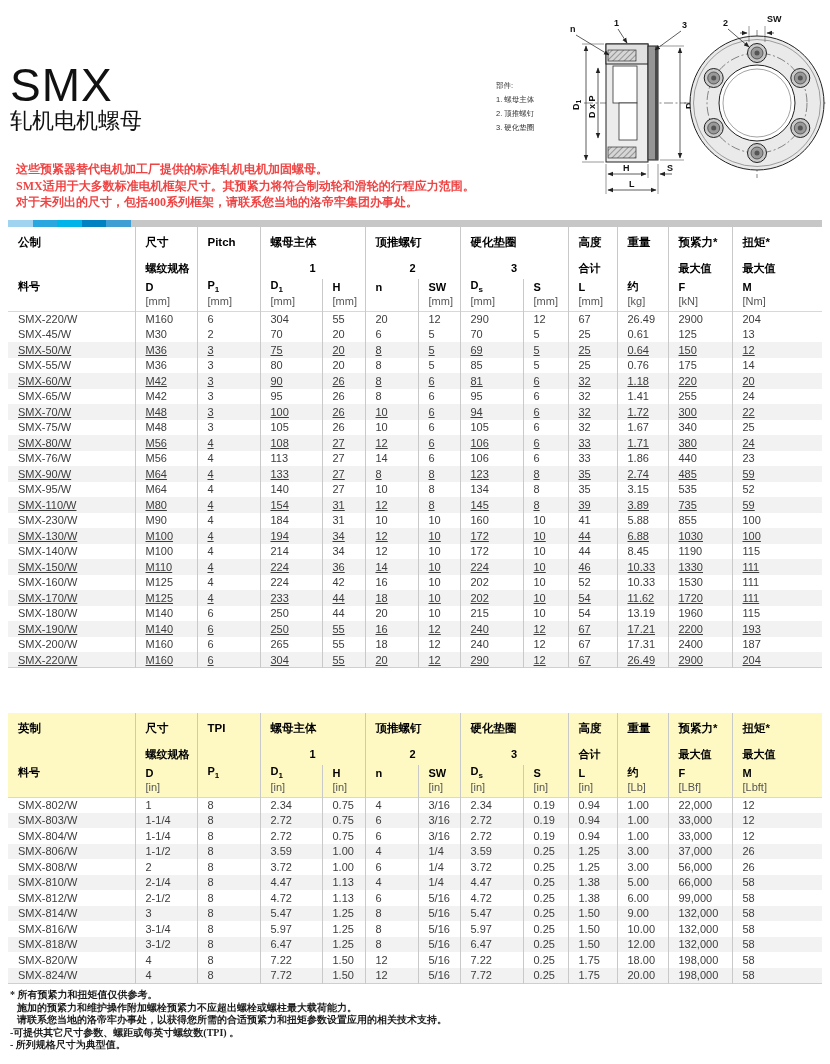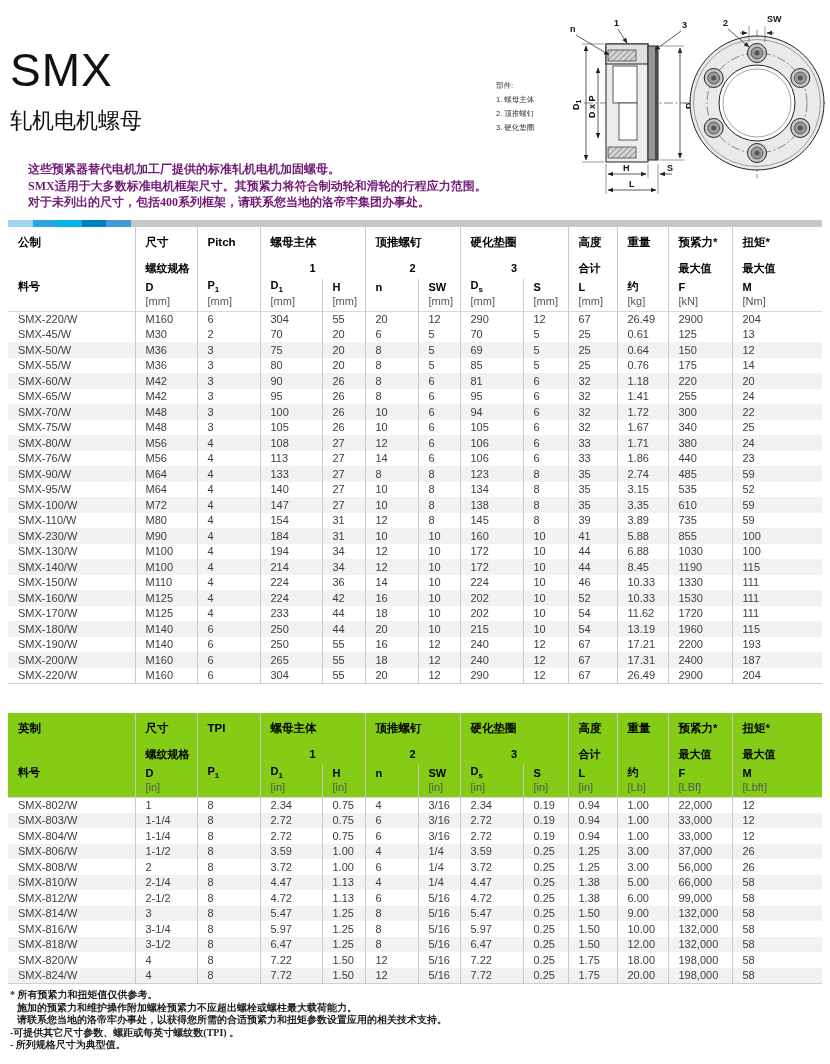--- a/index.html
+++ b/index.html
@@ -2,23 +2,23 @@
 <html><head>
 <meta charset="utf-8">
 <style>
   html,body{margin:0;padding:0;}
   body{
     width:830px;height:1064px;position:relative;background:#fff;overflow:hidden;
     font-family:"Liberation Sans","DejaVu Sans",sans-serif;color:#3c3c3c;
   }
   .abs{position:absolute;}
   
-  #page-title{left:10px;top:47px;font-size:46px;line-height:1;font-weight:400;color:#111;letter-spacing:1px;}
+  #page-title{left:10px;top:62px;font-size:46px;line-height:1;font-weight:400;color:#111;letter-spacing:1px;}
   #page-subtitle{left:10px;top:106px;font-size:22px;color:#111;font-weight:400;}
-  #description{left:28px;top:161px;font-size:12px;line-height:16.5px;color:#701a75;
+  #description{left:16px;top:161px;font-size:12px;line-height:16.5px;color:#ef4444;
     font-family:"Liberation Serif","DejaVu Serif",serif;font-weight:600;}
   
   #drawing{left:486px;top:6px;}
   #drawing text{font-family:"Liberation Sans","DejaVu Sans",sans-serif;}
   .dimlbl{font-size:9px;font-weight:bold;fill:#111;}
   .ss{font-size:6.5px;}
   .leg{font-size:7.5px;fill:#333;}
   .legt{font-size:7.5px;fill:#333;}
   .cl{stroke:#555;stroke-width:0.7;stroke-dasharray:9 2.5 2 2.5;fill:none;}
   .dim{stroke:#333;stroke-width:0.8;fill:none;}
@@ -34,23 +34,23 @@
   td.bl{border-left:1px solid #c9c9c9;}
   thead td{color:#000;}
   tr.h1 td{font-weight:bold;font-size:11.5px;height:30px;vertical-align:middle;}
   tr.h2 td{font-weight:bold;height:22px;vertical-align:middle;}
   tr.h3 td{font-weight:bold;height:15px;vertical-align:middle;}
   tr.h4 td{color:#555;height:17px;vertical-align:top;padding-top:1px;}
   tr.h2 td.num{text-align:center;padding-left:0;}
   sub{font-size:8px;}
   tbody td{height:15.5px;}
   tbody tr:first-child td{border-top:1px solid #d8d8d8;}
-  #metric-table tbody tr:nth-child(2n+3){background:#f2f2f2;}
+  #metric-table tbody tr:nth-child(2n+3){background:#f2f2f2;text-decoration:underline;}
   #imperial-table tbody tr:nth-child(2n){background:#f2f2f2;}
-  #imperial-table thead{background:#84cc16;}
+  #imperial-table thead{background:#fef9c3;}
   #metric-section{left:0;top:220px;}
   #imperial-section{left:0;top:713px;}
   
   #footnotes{left:10px;top:989px;font-size:10px;line-height:12.5px;color:#1d1d1d;
     font-family:"Liberation Serif","DejaVu Serif",serif;font-weight:600;}
   #footnotes .ind{padding-left:7px;}
 </style>
 </head>
 <body>
 
@@ -434,35 +434,20 @@
           <td class="bl">10</td>
           <td class="bl">8</td>
           <td class="bl">134</td>
           <td class="bl">8</td>
           <td class="bl">35</td>
           <td class="bl">3.15</td>
           <td class="bl">535</td>
           <td class="bl">52</td>
         </tr>
         <tr>
-          <td>SMX-100/W</td>
-          <td class="bl">M72</td>
-          <td class="bl">4</td>
-          <td class="bl">147</td>
-          <td class="bl">27</td>
-          <td class="bl">10</td>
-          <td class="bl">8</td>
-          <td class="bl">138</td>
-          <td class="bl">8</td>
-          <td class="bl">35</td>
-          <td class="bl">3.35</td>
-          <td class="bl">610</td>
-          <td class="bl">59</td>
-        </tr>
-        <tr>
           <td>SMX-110/W</td>
           <td class="bl">M80</td>
           <td class="bl">4</td>
           <td class="bl">154</td>
           <td class="bl">31</td>
           <td class="bl">12</td>
           <td class="bl">8</td>
           <td class="bl">145</td>
           <td class="bl">8</td>
           <td class="bl">39</td>

